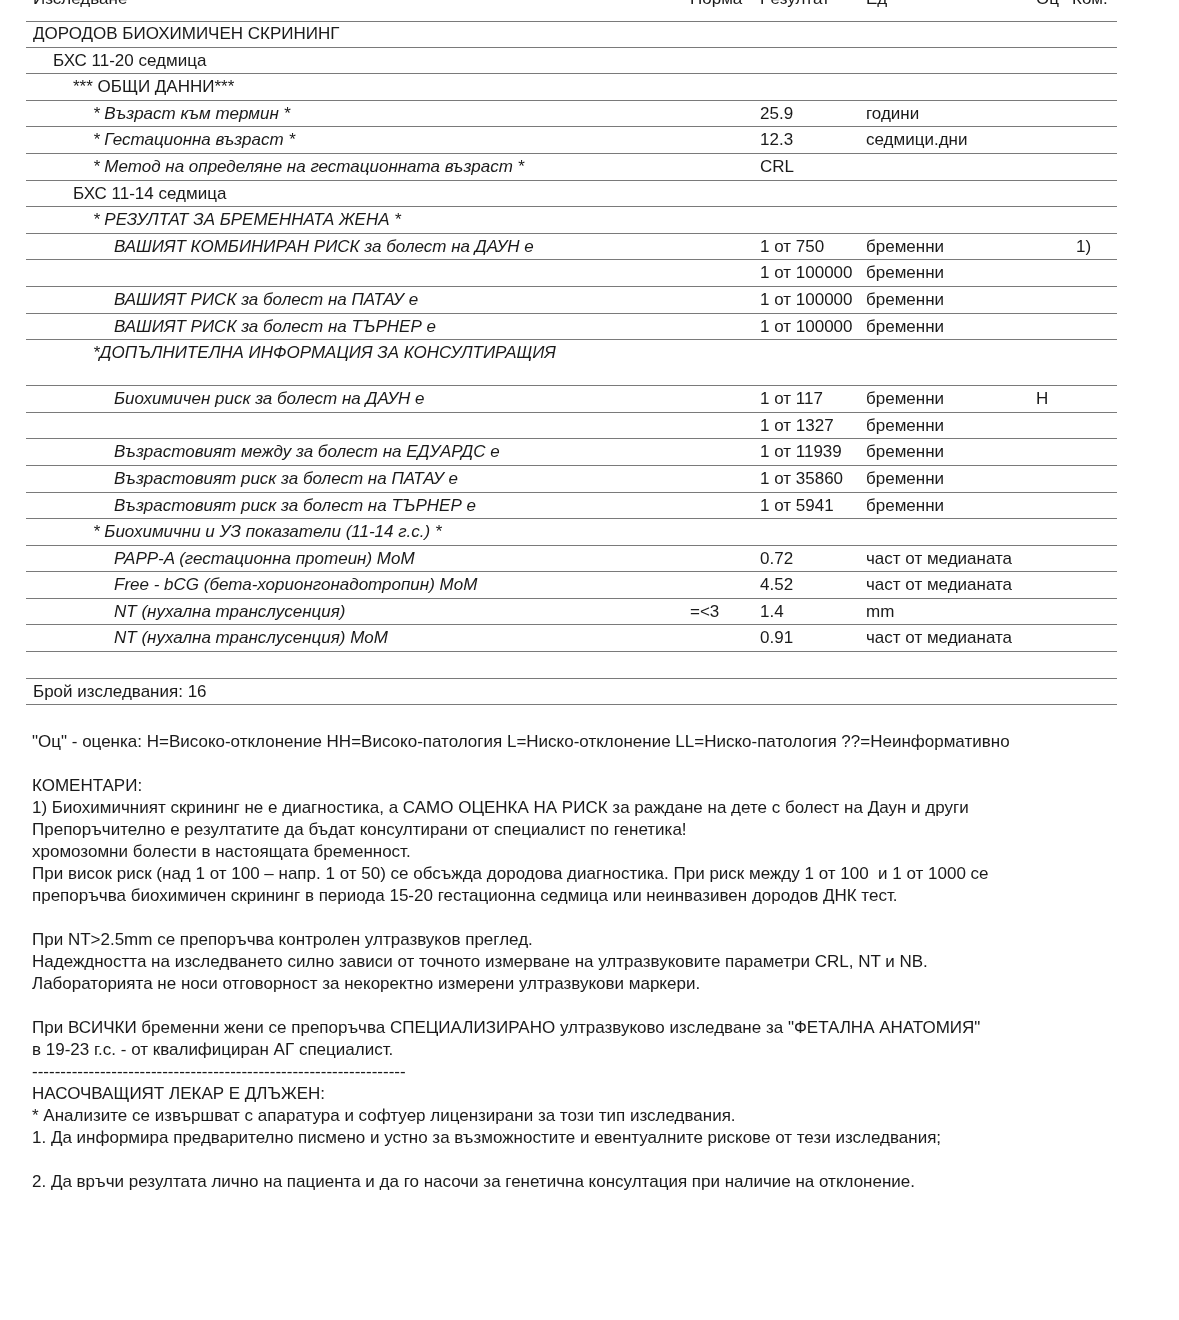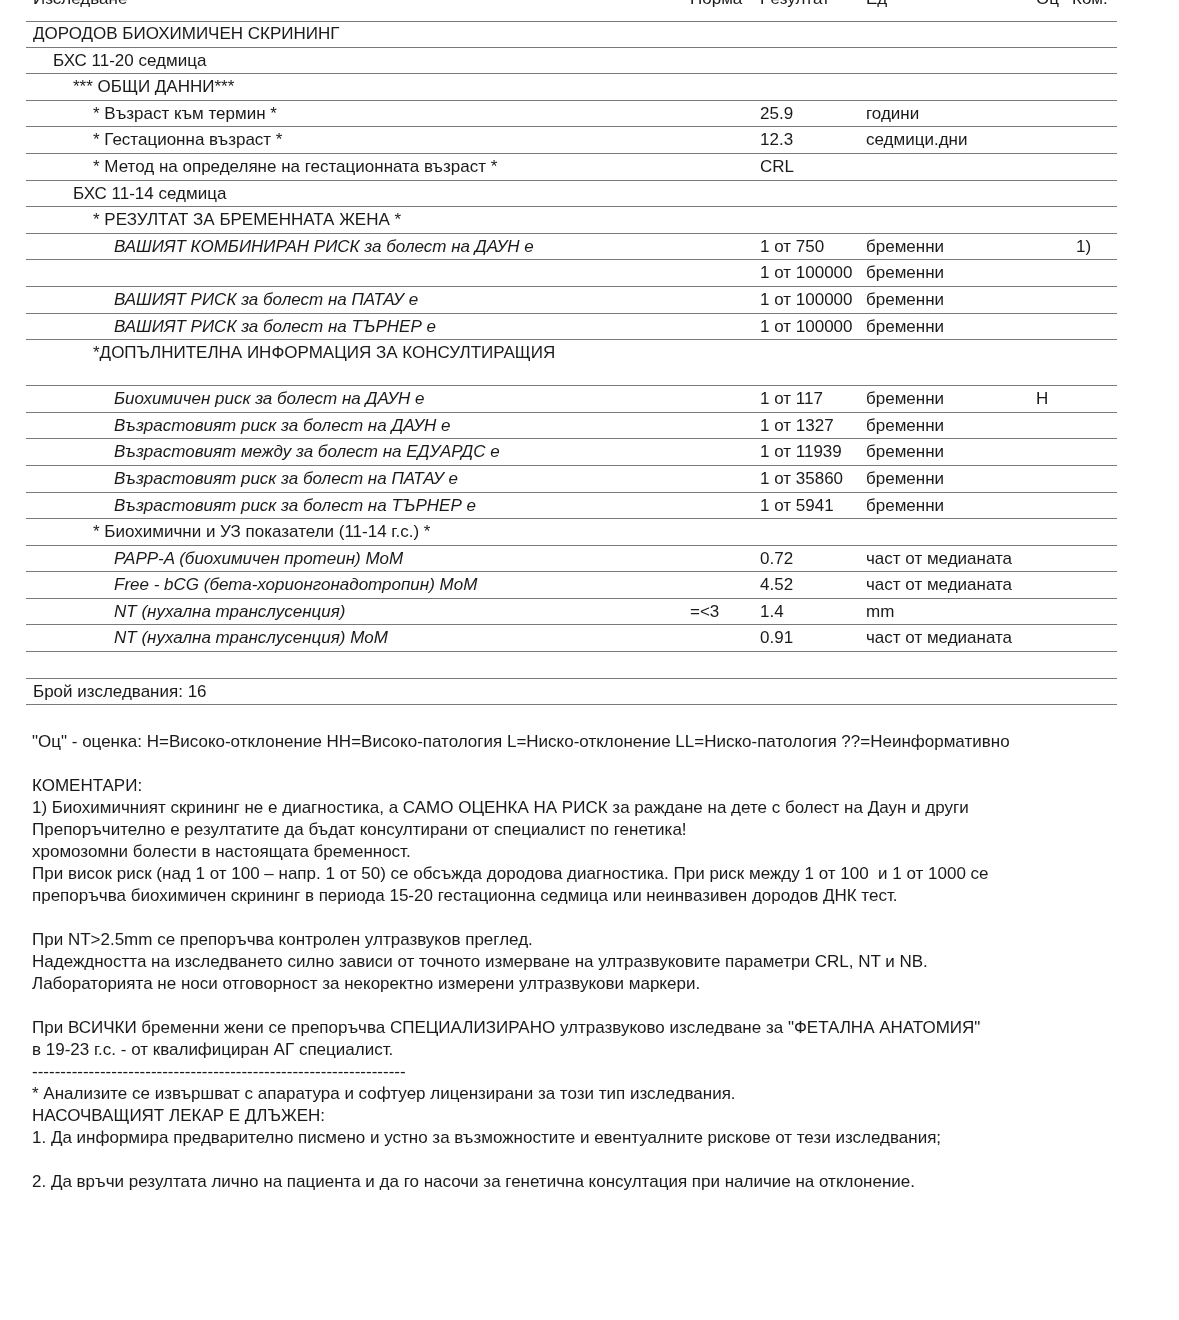--- a/index.html
+++ b/index.html
@@ -52,21 +52,21 @@
     }
     .row span {
       position: absolute;
       top: 2px;
       line-height: 22px;
       white-space: nowrap;
     }
     .c-name { left: 7px; }
     .ind1 { left: 27px !important; }
     .ind2 { left: 47px !important; }
-    .ind3 { left: 67px !important; }
+    .ind3 { left: 67px !important; font-style: italic; }
     .ind4 { left: 88px !important; font-style: italic; }
     .c-norm { left: 664px; }
     .c-res { left: 734px; }
     .c-unit { left: 840px; }
     .c-oc { left: 1010px; }
     .c-kom { left: 1050px; }
 
     .notes {
       position: absolute;
       left: 32px;
@@ -201,21 +201,20 @@
       </div>
       <div class="row">
         <span class="c-name ind4">Биохимичен риск за болест на ДАУН е</span>
         <span class="c-norm"></span>
         <span class="c-res">1 от 117</span>
         <span class="c-unit">бременни</span>
         <span class="c-oc">H</span>
         <span class="c-kom"></span>
       </div>
       <div class="row">
-        <span class="c-name ind4">Възрастовият риск за болест на ДАУН е</span>
         <span class="c-norm"></span>
         <span class="c-res">1 от 1327</span>
         <span class="c-unit">бременни</span>
         <span class="c-oc"></span>
         <span class="c-kom"></span>
       </div>
       <div class="row">
         <span class="c-name ind4">Възрастовият между за болест на ЕДУАРДС е</span>
         <span class="c-norm"></span>
         <span class="c-res">1 от 11939</span>
@@ -241,21 +240,21 @@
       </div>
       <div class="row">
         <span class="c-name ind3">* Биохимични  и УЗ показатели (11-14 г.с.) *</span>
         <span class="c-norm"></span>
         <span class="c-res"></span>
         <span class="c-unit"></span>
         <span class="c-oc"></span>
         <span class="c-kom"></span>
       </div>
       <div class="row">
-        <span class="c-name ind4">PAPP-A (биохимичен протеин) MoM</span>
+        <span class="c-name ind4">PAPP-A (гестационна протеин) MoM</span>
         <span class="c-norm"></span>
         <span class="c-res">0.72</span>
         <span class="c-unit">част от медианата</span>
         <span class="c-oc"></span>
         <span class="c-kom"></span>
       </div>
       <div class="row">
         <span class="c-name ind4">Free - bCG (бета-хорионгонадотропин) MoM</span>
         <span class="c-norm"></span>
         <span class="c-res">4.52</span>
@@ -308,20 +307,20 @@
         <p>При висок риск (над 1 от 100 – напр. 1 от 50) се обсъжда дородова диагностика. При риск между 1 от 100  и 1 от 1000 се</p>
         <p>препоръчва биохимичен скрининг в периода 15-20 гестационна седмица или неинвазивен дородов ДНК тест.</p>
         <p class="gap"></p>
         <p>При NT&gt;2.5mm се препоръчва контролен ултразвуков преглед.</p>
         <p>Надеждността на изследването силно зависи от точното измерване на ултразвуковите параметри CRL, NT и NB.</p>
         <p>Лабораторията не носи отговорност за некоректно измерени ултразвукови маркери.</p>
         <p class="gap"></p>
         <p>При ВСИЧКИ бременни жени се препоръчва СПЕЦИАЛИЗИРАНО ултразвуково изследване за "ФЕТАЛНА АНАТОМИЯ"</p>
         <p>в 19-23 г.с. - от квалифициран АГ специалист.</p>
         <p>------------------------------------------------------------------</p>
+        <p>НАСОЧВАЩИЯТ ЛЕКАР Е ДЛЪЖЕН:</p>
         <p>* Анализите се извършват с апаратура и софтуер лицензирани за този тип изследвания.</p>
-        <p>НАСОЧВАЩИЯТ ЛЕКАР Е ДЛЪЖЕН:</p>
         <p>1. Да информира предварително писмено и устно за възможностите и евентуалните рискове от тези изследвания;</p>
         <p class="gap"></p>
         <p>2. Да връчи резултата лично на пациента и да го насочи за генетична консултация при наличие на отклонение.</p>
       </div>
   </div>
 </div>
 
 </body></html>

